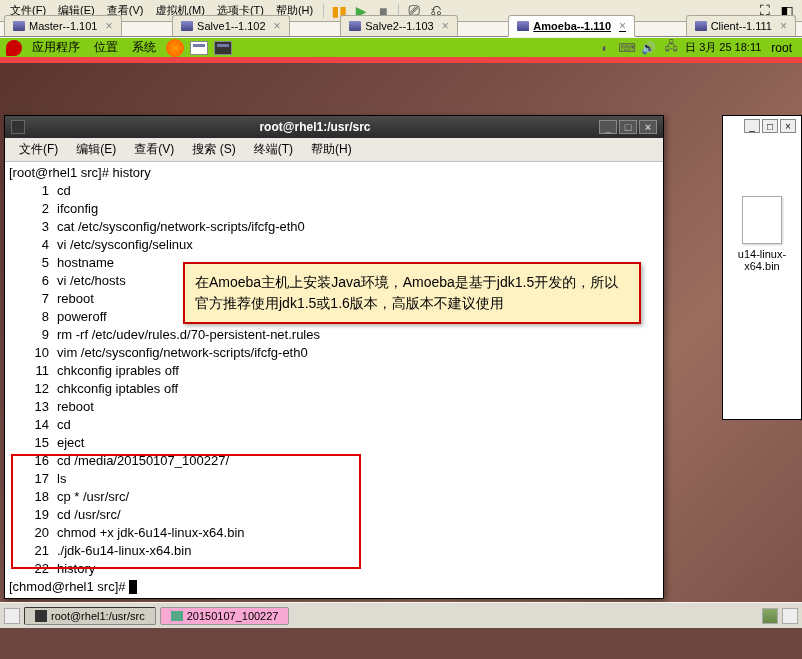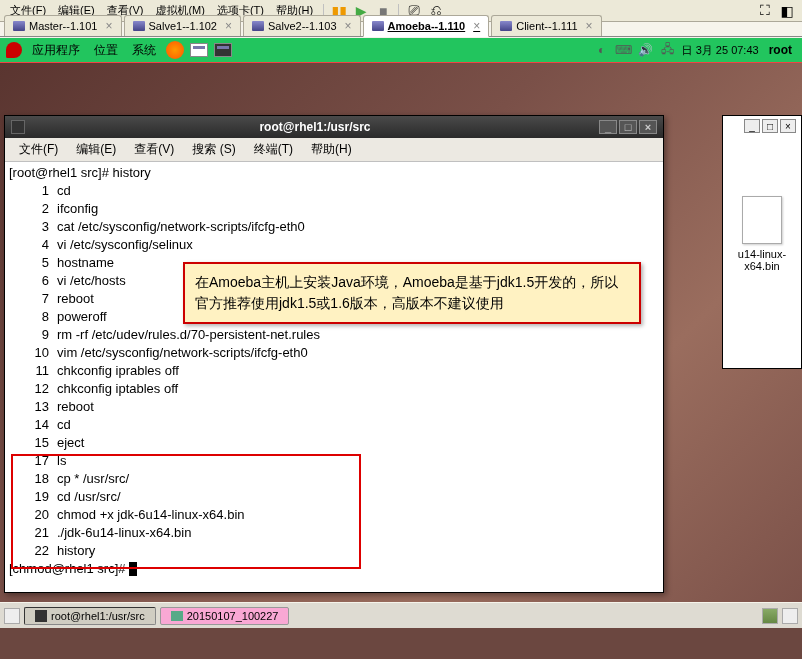--- a/index.html
+++ b/index.html
@@ -3,39 +3,39 @@
 <meta charset="utf-8">
 <style>
 * { margin: 0; padding: 0; box-sizing: border-box; font-family: sans-serif; }
 body { width: 802px; height: 659px; background: #6b4740; overflow: hidden; position: relative; }
 
 .vm-menubar { background: #ece9d8; border-bottom: 1px solid #aca899; height: 22px; display: flex; align-items: center; padding: 0 4px; font-size: 11px; }
 .vm-menubar .menu-item { padding: 2px 6px; cursor: pointer; }
 .vm-menubar .sep { width: 1px; height: 14px; background: #c0c0c0; margin: 0 4px; }
 .vm-menubar .tb-icon { width: 18px; height: 18px; margin: 0 2px; display: inline-flex; align-items: center; justify-content: center; font-size: 14px; }
 
-.vm-tabs { background: #f6f4ec; height: 15px; display: flex; align-items: flex-end; padding: 2px 4px 0; border-bottom: 1px solid #888; font-size: 11px; }
+.vm-tabs { background: #f6f4ec; height: 15px; display: flex; align-items: flex-end; padding: 2px 4px 0; border-bottom: 1px solid #888; font-size: 11px; justify-content: space-between; }
 .vm-tab { display: flex; align-items: center; padding: 3px 8px; border: 1px solid #aca899; border-bottom: none; border-radius: 3px 3px 0 0; background: #ece9d8; margin-right: 2px; cursor: pointer; gap: 4px; }
 .vm-tab.active { background: #fff; border-bottom: 1px solid #fff; position: relative; top: 1px; text-decoration: underline; }
 .vm-tab .tab-icon { width: 12px; height: 10px; background: linear-gradient(#88c, #448); border-radius: 1px; }
 .vm-tab .tab-close { color: #888; font-size: 12px; margin-left: 4px; cursor: pointer; }
 
-.gnome-bar { background: #22c55e; height: 26px; display: flex; align-items: center; padding: 0 6px; font-size: 12px; gap: 6px; border-top: 1px solid #f5f3ea; border-bottom: 1px solid #ef4444; }
+.gnome-bar { background: #84cc16; height: 26px; display: flex; align-items: center; padding: 0 6px; font-size: 12px; gap: 6px; border-top: 1px solid #f5f3ea; border-bottom: 6px solid #ef4444; }
 .gnome-bar .rh-icon { width: 16px; height: 16px; background: #c00; border-radius: 50% 50% 50% 10%; }
 .gnome-bar .menu { cursor: pointer; padding: 2px 4px; }
 .gnome-bar .spacer { flex: 1; }
 .gnome-bar .ff-icon { width: 18px; height: 18px; background: radial-gradient(#f90, #f50); border-radius: 50%; }
 .gnome-bar .ns-icon { width: 18px; height: 14px; background: #fff; border: 1px solid #888; position: relative; }
 .gnome-bar .ns-icon::after { content: ''; position: absolute; left: 2px; top: 2px; right: 2px; height: 3px; background: #77a; }
 .gnome-bar .tray-icon { width: 16px; height: 16px; display: inline-flex; align-items: center; justify-content: center; color: #555; }
 .gnome-bar .clock { font-size: 11px; }
 
 .desktop { position: relative; height: 565px; background: linear-gradient(135deg, #5a3530 0%, #7a5048 40%, #9a6d5e 70%, #7a5048 100%); }
 
-.filemgr { position: absolute; right: 0; top: 52px; width: 80px; height: 254px; background: #fff; border: 1px solid #000; }
+.filemgr { position: absolute; right: 0; top: 52px; width: 80px; height: 305px; background: #fff; border: 1px solid #000; }
 .file-icon { margin: 80px auto 4px; width: 40px; height: 48px; background: #fff; border: 1px solid #aaa; box-shadow: 1px 1px 2px rgba(0,0,0,0.2); }
 .file-label { font-size: 11px; text-align: center; padding: 0 2px; }
 
 .close-max-min { position: absolute; right: 6px; top: 56px; display: flex; gap: 2px; }
 .wm-btn { width: 16px; height: 14px; background: #eee; border: 1px solid #888; font-size: 10px; display: flex; align-items: center; justify-content: center; cursor: pointer; }
 
 .terminal { position: absolute; left: 4px; top: 52px; width: 660px; background: #fff; border: 1px solid #000; box-shadow: 2px 2px 6px rgba(0,0,0,0.4); }
 .term-titlebar { background: linear-gradient(#4a4a4a, #2a2a2a); color: #fff; height: 22px; display: flex; align-items: center; padding: 0 6px; font-size: 12px; font-weight: bold; }
 .term-titlebar .t-icon { width: 14px; height: 14px; background: #333; border: 1px solid #666; margin-right: 6px; }
 .term-titlebar .title { flex: 1; text-align: center; }
@@ -121,22 +121,22 @@
   <span class="menu">位置</span>
   <span class="menu">系统</span>
   <span class="ff-icon"></span>
   <span class="ns-icon"></span>
   <span class="ns-icon" style="background:#333"></span>
   <span class="spacer"></span>
   <span class="tray-icon">◐</span>
   <span class="tray-icon">⌨</span>
   <span class="tray-icon">🔊</span>
   <span class="tray-icon">🖧</span>
-  <span class="clock">日  3月 25  07:43</span>
-  <span class="menu" style="font-weight:bold">root</span>
+  <span class="clock">日  3月 25  18:11</span>
+  <span class="menu" style="font-weight:normal">root</span>
 </div>
 
 <div class="desktop">
 
   <div class="filemgr">
     <div class="file-icon"></div>
     <div class="file-label">u14-linux-x64.bin</div>
   </div>
   <div class="close-max-min">
     <div class="wm-btn">_</div>
@@ -173,20 +173,21 @@
           <div class="term-line"><span class="ln">6</span>vi /etc/hosts</div>
           <div class="term-line"><span class="ln">7</span>reboot</div>
           <div class="term-line"><span class="ln">8</span>poweroff</div>
           <div class="term-line"><span class="ln">9</span>rm -rf /etc/udev/rules.d/70-persistent-net.rules</div>
           <div class="term-line"><span class="ln">10</span>vim /etc/sysconfig/network-scripts/ifcfg-eth0</div>
           <div class="term-line"><span class="ln">11</span>chkconfig iprables off</div>
           <div class="term-line"><span class="ln">12</span>chkconfig iptables off</div>
           <div class="term-line"><span class="ln">13</span>reboot</div>
           <div class="term-line"><span class="ln">14</span>cd</div>
           <div class="term-line"><span class="ln">15</span>eject</div>
+          <div class="term-line"><span class="ln">16</span>cd /media/20150107_100227/</div>
           <div class="term-line"><span class="ln">17</span>ls</div>
           <div class="term-line"><span class="ln">18</span>cp * /usr/src/</div>
           <div class="term-line"><span class="ln">19</span>cd /usr/src/</div>
           <div class="term-line"><span class="ln">20</span>chmod +x jdk-6u14-linux-x64.bin</div>
           <div class="term-line"><span class="ln">21</span>./jdk-6u14-linux-x64.bin</div>
           <div class="term-line"><span class="ln">22</span>history</div>
         </div>
       <div class="term-line"><span>[chmod@rhel1 src]# </span><span class="cursor"></span></div>
 
       <div class="redbox redbox1"></div>

